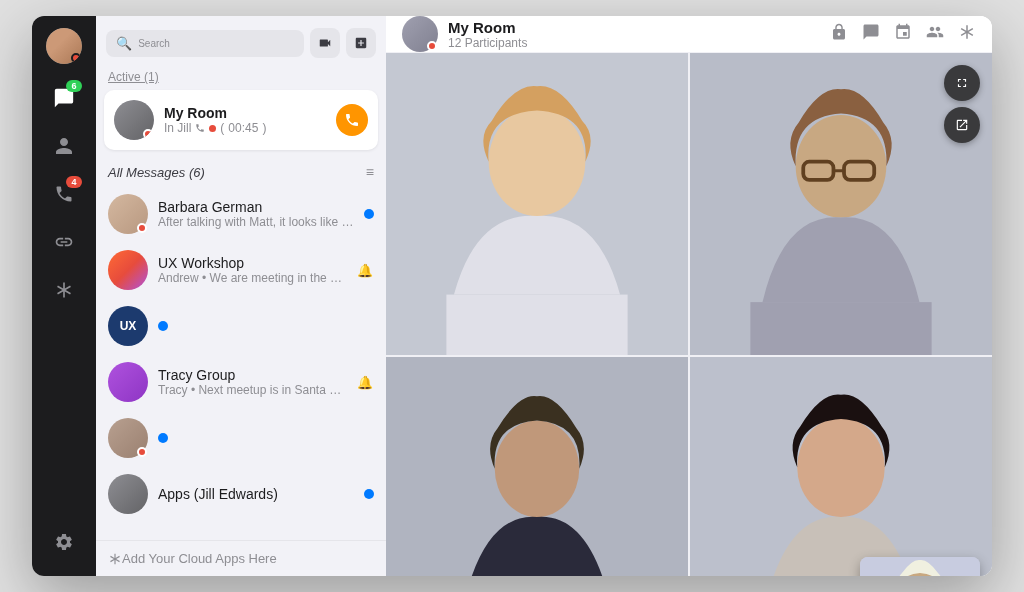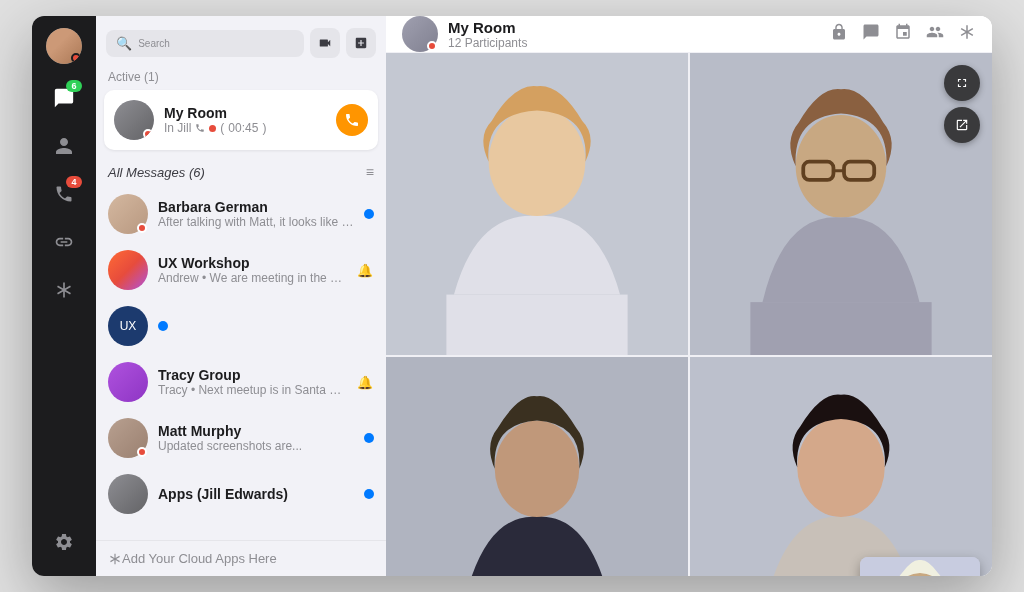--- a/index.html
+++ b/index.html
@@ -134,20 +134,21 @@
       justify-content: center;
       cursor: pointer;
       color: #3c3c43;
       font-size: 13px;
     }
     .active-label {
       padding: 4px 12px 6px;
       font-size: 12px;
       color: #8e8e93;
       font-weight: 500;
+      text-decoration: underline;
     }
     
     .active-room-item {
       background: #fff;
       margin: 0 8px 6px;
       border-radius: 10px;
       padding: 10px 10px;
       display: flex;
       align-items: center;
       gap: 10px;
@@ -258,21 +259,21 @@
       overflow: visible;
     }
     .msg-avatar-inner {
       width: 40px;
       height: 40px;
       border-radius: 50%;
     }
     .msg-content { flex: 1; min-width: 0; }
     .msg-name {
       font-size: 14px;
-      font-weight: 700;
+      font-weight: 400;
       color: #1c1c1e;
     }
     .msg-preview {
       font-size: 12px;
       color: #8e8e93;
       white-space: nowrap;
       overflow: hidden;
       text-overflow: ellipsis;
     }
     .msg-unread-dot {
@@ -540,44 +541,40 @@
         </div>
         <div class="msg-content">
           <div class="msg-name">UX Workshop</div>
           <div class="msg-preview">Andrew • We are meeting in the big conf...</div>
         </div>
         <span class="msg-muted-icon">🔔</span>
       </div>
 
       <div class="msg-item">
         <div class="msg-avatar">
-          <div class="msg-avatar-inner av-blue-dark" style="border-radius:50%; display:flex; align-items:center; justify-content:center; color:#fff; font-size:12px; font-weight:normal;">UX</div>
+          <div class="msg-avatar-inner av-blue-dark" style="border-radius:50%; display:flex; align-items:center; justify-content:center; color:#fff; font-size:12px; font-weight:bold;">UX</div>
         </div>
         <div class="msg-unread-dot"></div>
       </div>
 
       <div class="msg-item">
         <div class="msg-avatar">
           <div class="msg-avatar-inner av-purple" style="border-radius:50%;"></div>
         </div>
         <div class="msg-content">
           <div class="msg-name">Tracy Group</div>
           <div class="msg-preview">Tracy • Next meetup is in Santa Cruz</div>
         </div>
         <span class="msg-muted-icon">🔔</span>
       </div>
 
       <div class="msg-item">
         <div class="msg-avatar">
           <div class="msg-avatar-inner" style="background: linear-gradient(135deg,#b8a090,#9a8070); border-radius:50%;"></div>
           <div class="room-dot red" style="position:absolute;bottom:1px;right:1px;"></div>
-        </div>
-        <div class="msg-content">
-          <div class="msg-name">Matt Murphy</div>
-          <div class="msg-preview">Updated screenshots are...</div>
         </div>
         <div class="msg-unread-dot"></div>
       </div>
 
       <div class="msg-item">
         <div class="msg-avatar">
           <div class="msg-avatar-inner av-gray" style="border-radius:50%;"></div>
         </div>
         <div class="msg-content">
           <div class="msg-name">Apps (Jill Edwards)</div>

